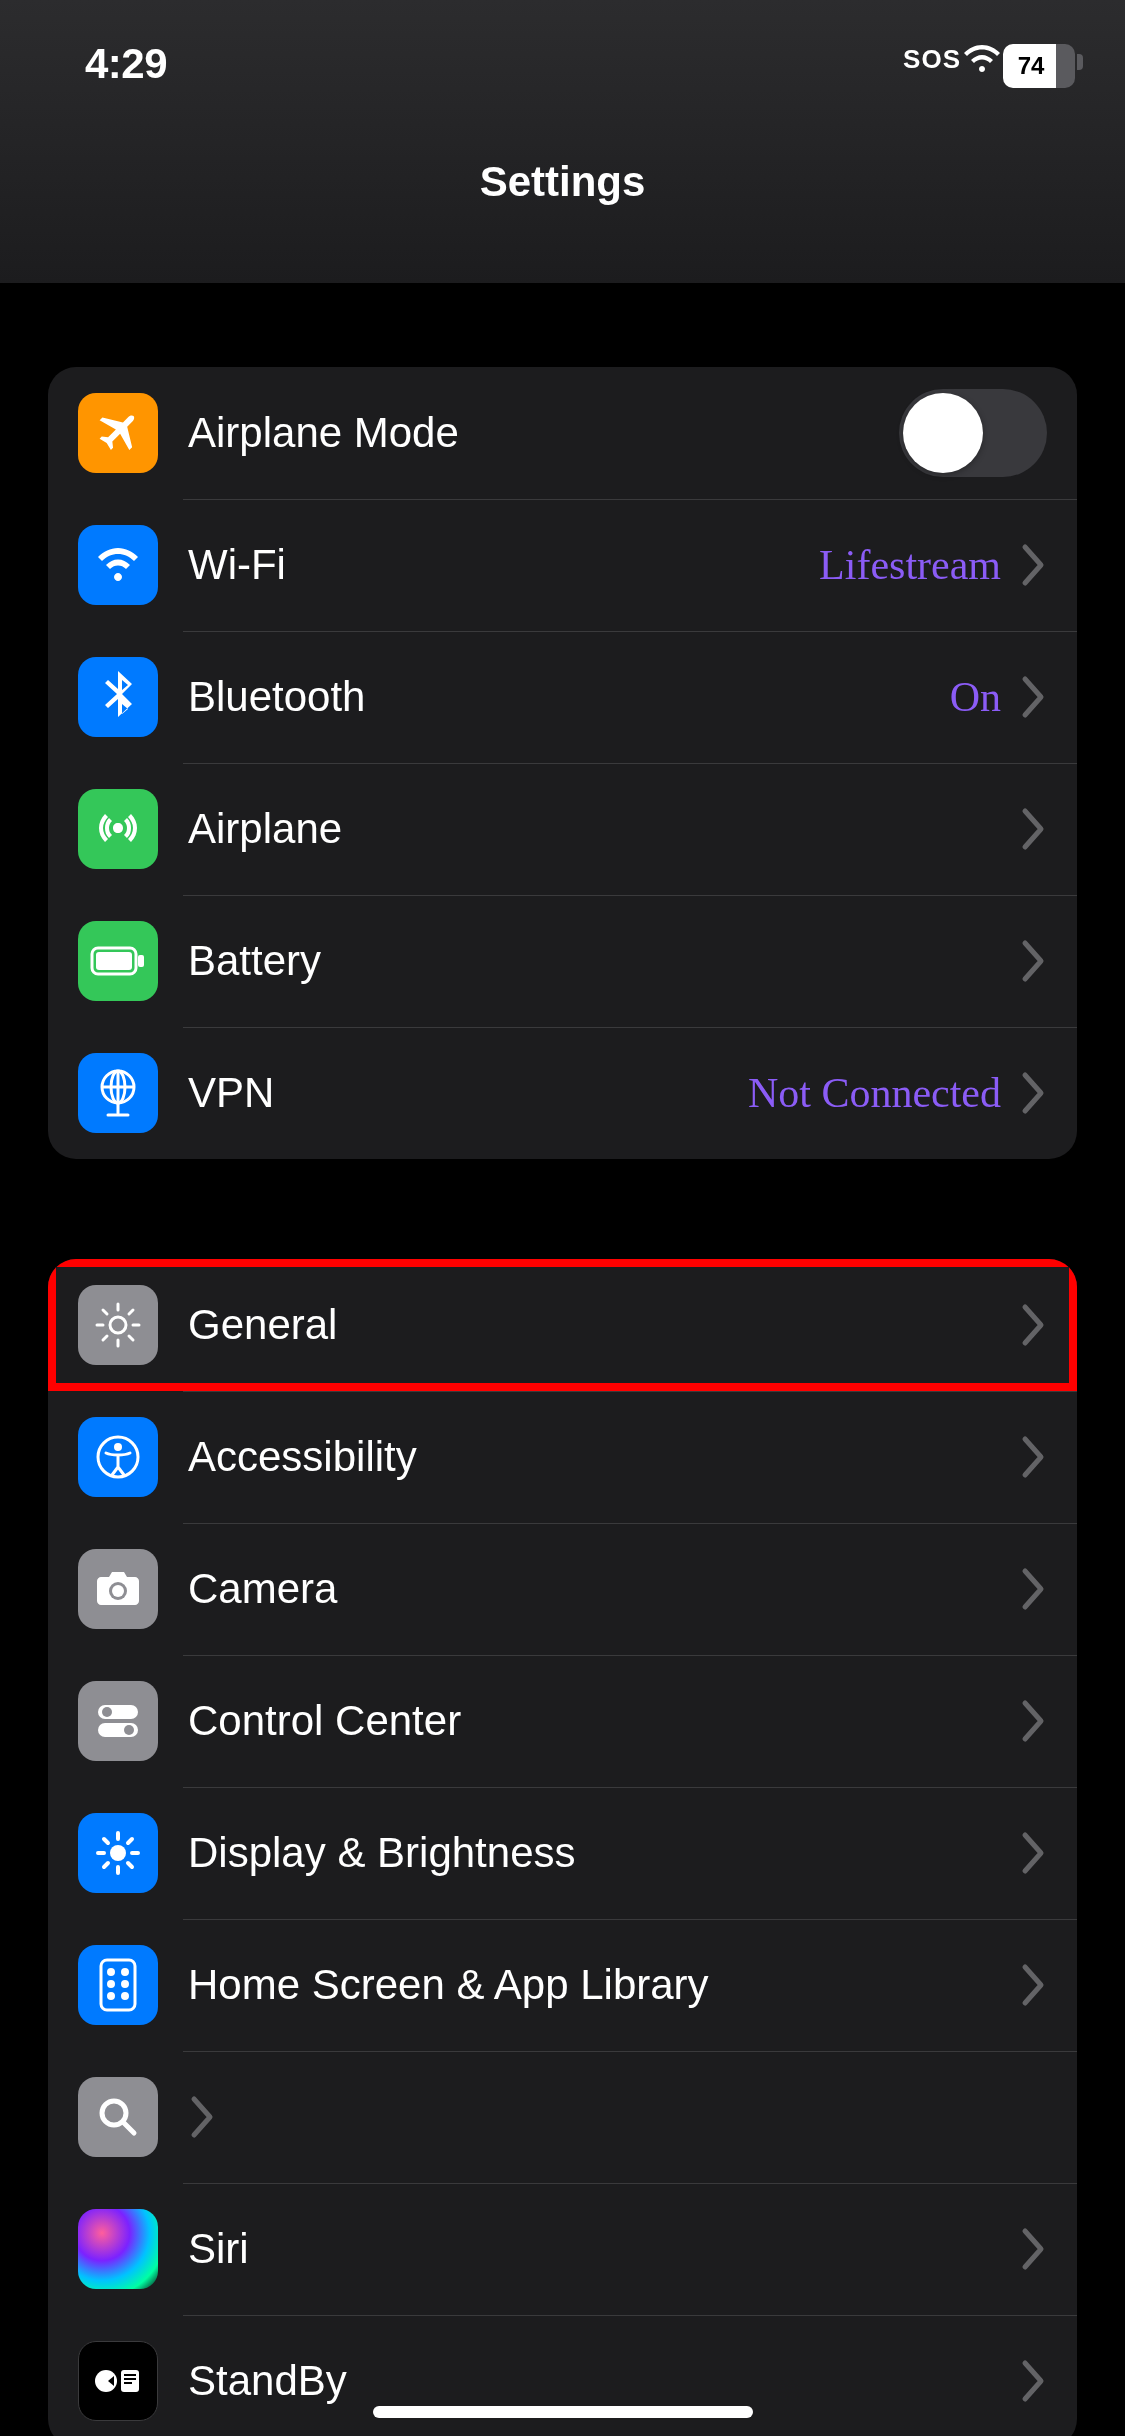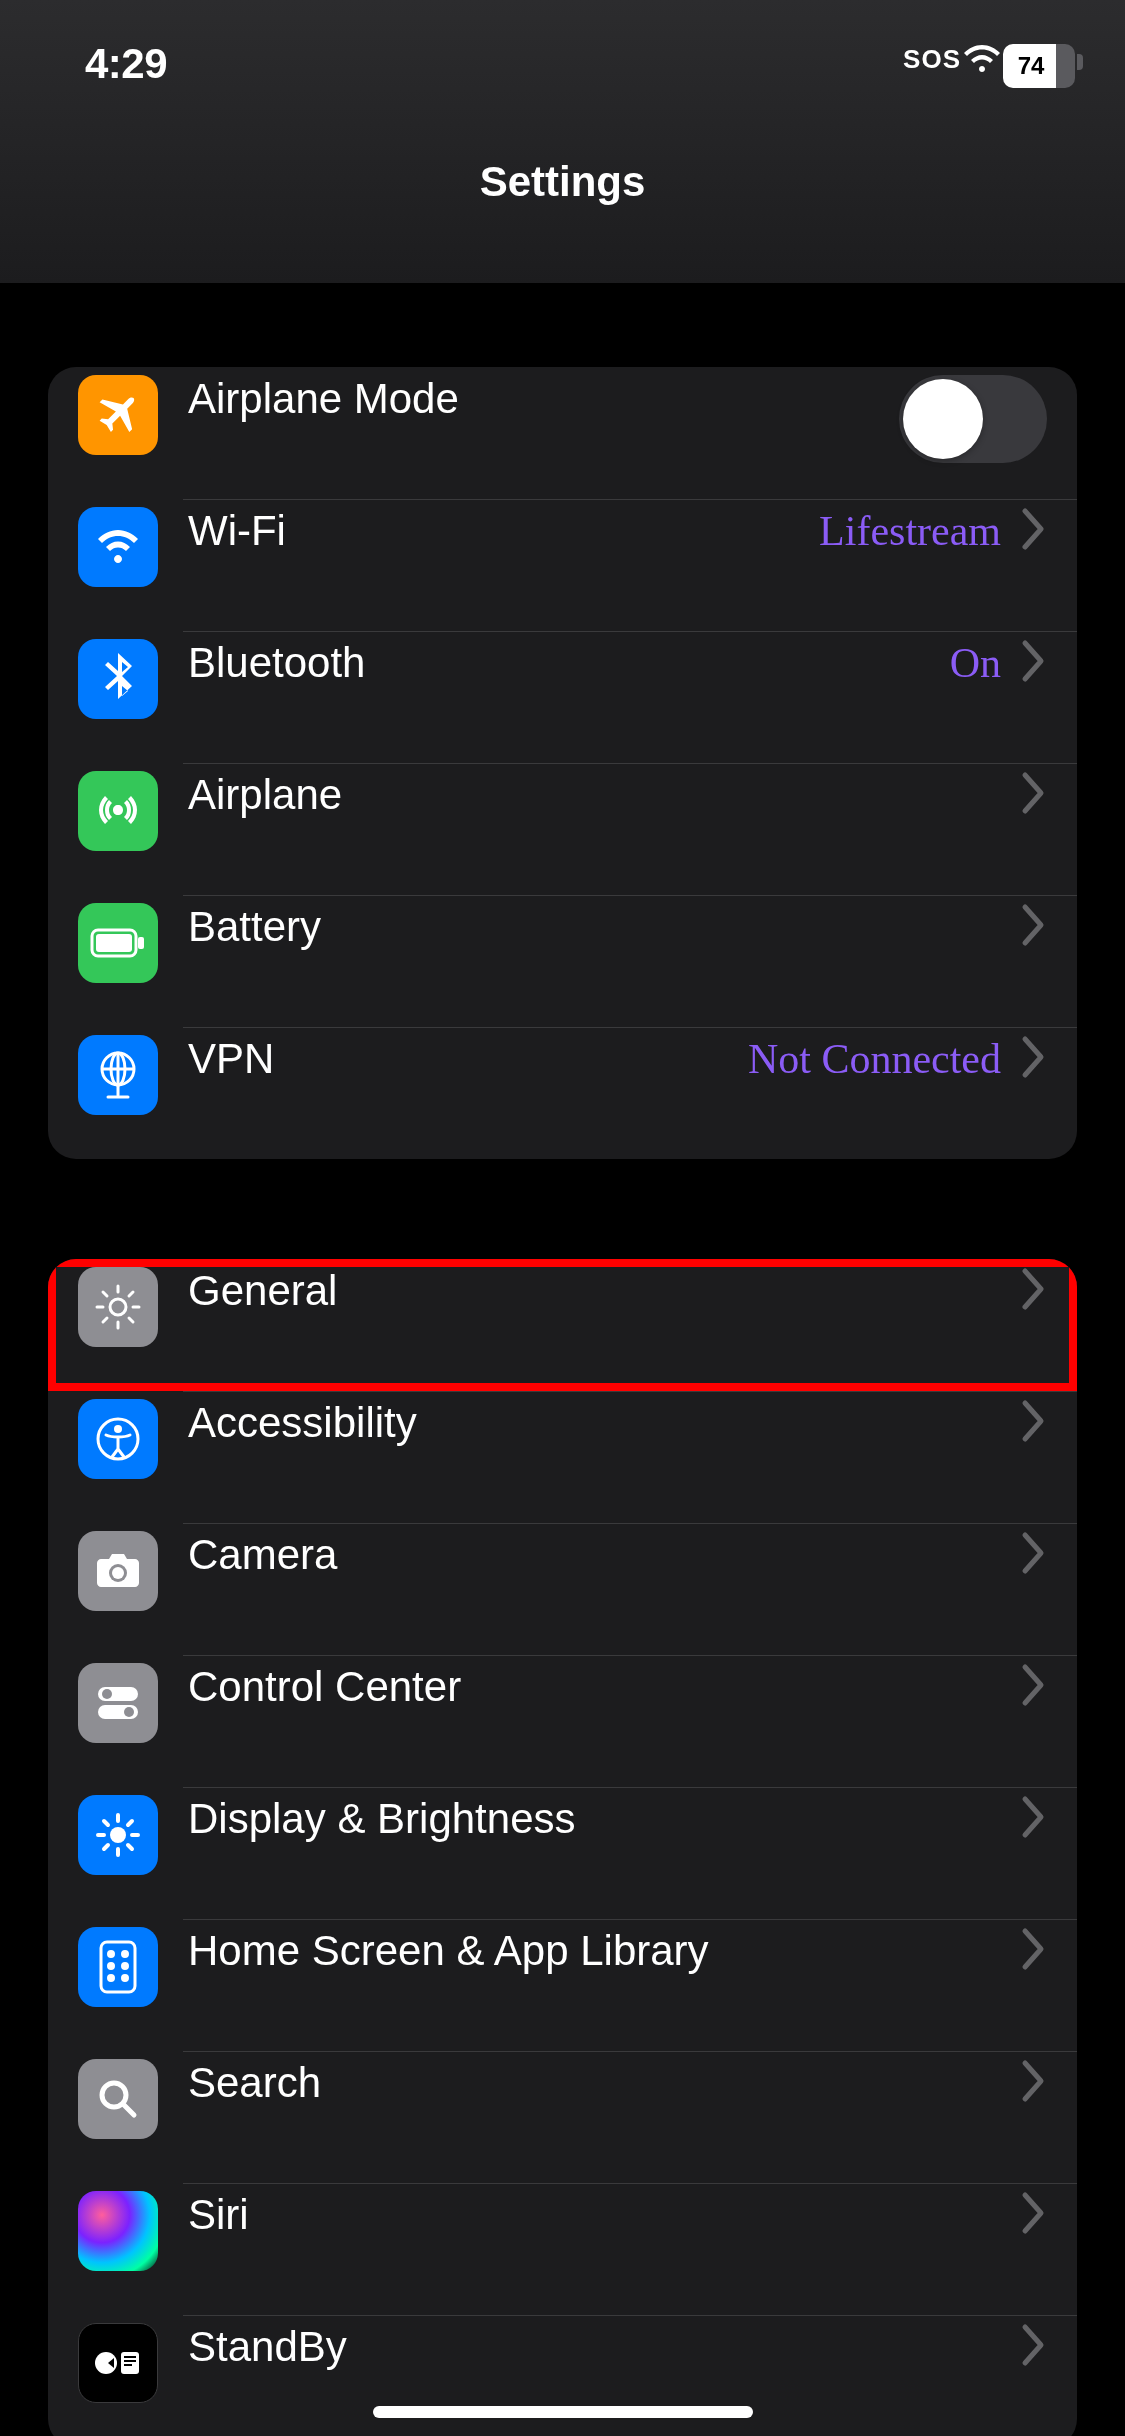--- a/index.html
+++ b/index.html
@@ -43,20 +43,21 @@
   }
   
   .content { padding:84px 48px 0 48px; display:flex; flex-direction:column; gap:100px; }
   .group {
     background:#1c1c1e;
     border-radius:28px;
     overflow:hidden;
   }
   .row {
     display:flex;
+    align-items:center;
     height:132px;
     padding:8px 30px;
     position:relative;
     cursor:pointer;
   }
   .row + .row::before {
     content:"";
     position:absolute;
     left:135px; right:0; top:0;
     height:1px;
@@ -369,21 +370,20 @@
         </div>
     </div>
 
     <div class="row">
       <div class="row-icon" style="background:#8e8e93">
         <svg width="44" height="44" viewBox="0 0 44 44" fill="none" stroke="#fff" stroke-width="5" stroke-linecap="round">
             <circle cx="18" cy="18" r="12"></circle>
             <path d="M28 28l10 10"></path>
           </svg>
       </div>
-      <div class="row-label">Search</div>
       <div class="chevron">
           <svg viewBox="0 0 28 44" fill="none" stroke="#636366" stroke-width="5" stroke-linecap="round" stroke-linejoin="round">
             <path d="M6 4l16 18L6 40"></path>
           </svg>
         </div>
     </div>
 
     <div class="row">
       <div class="row-icon siri-orb"></div>
       <div class="row-label">Siri</div>

